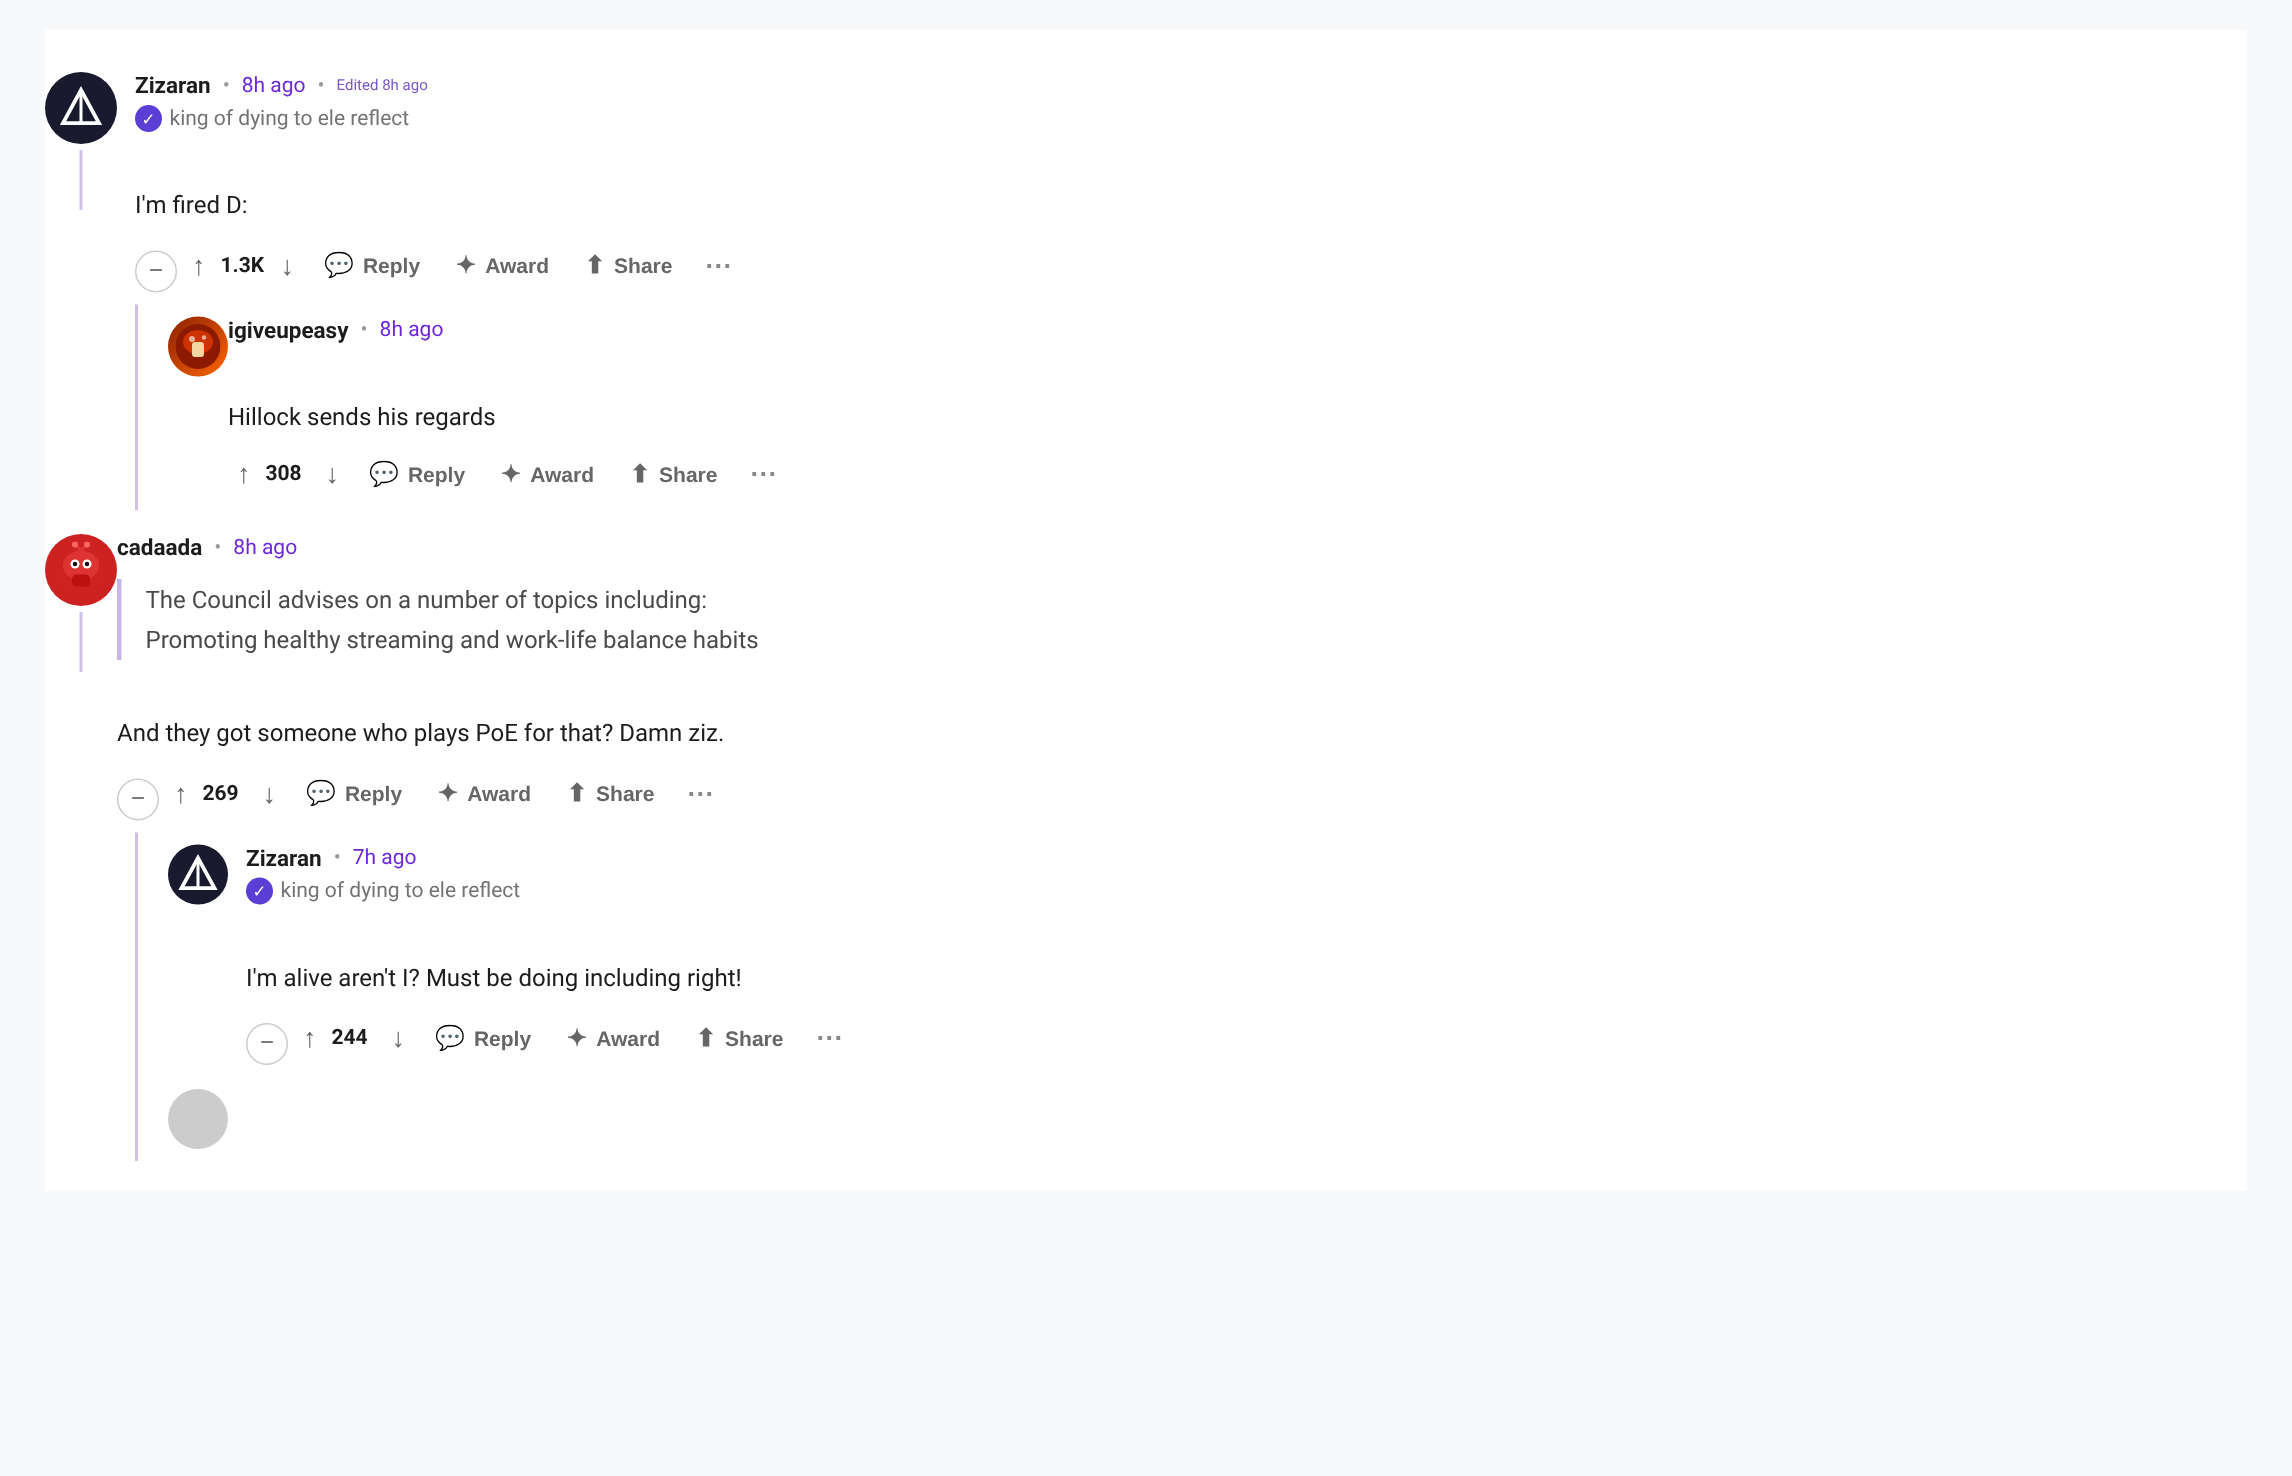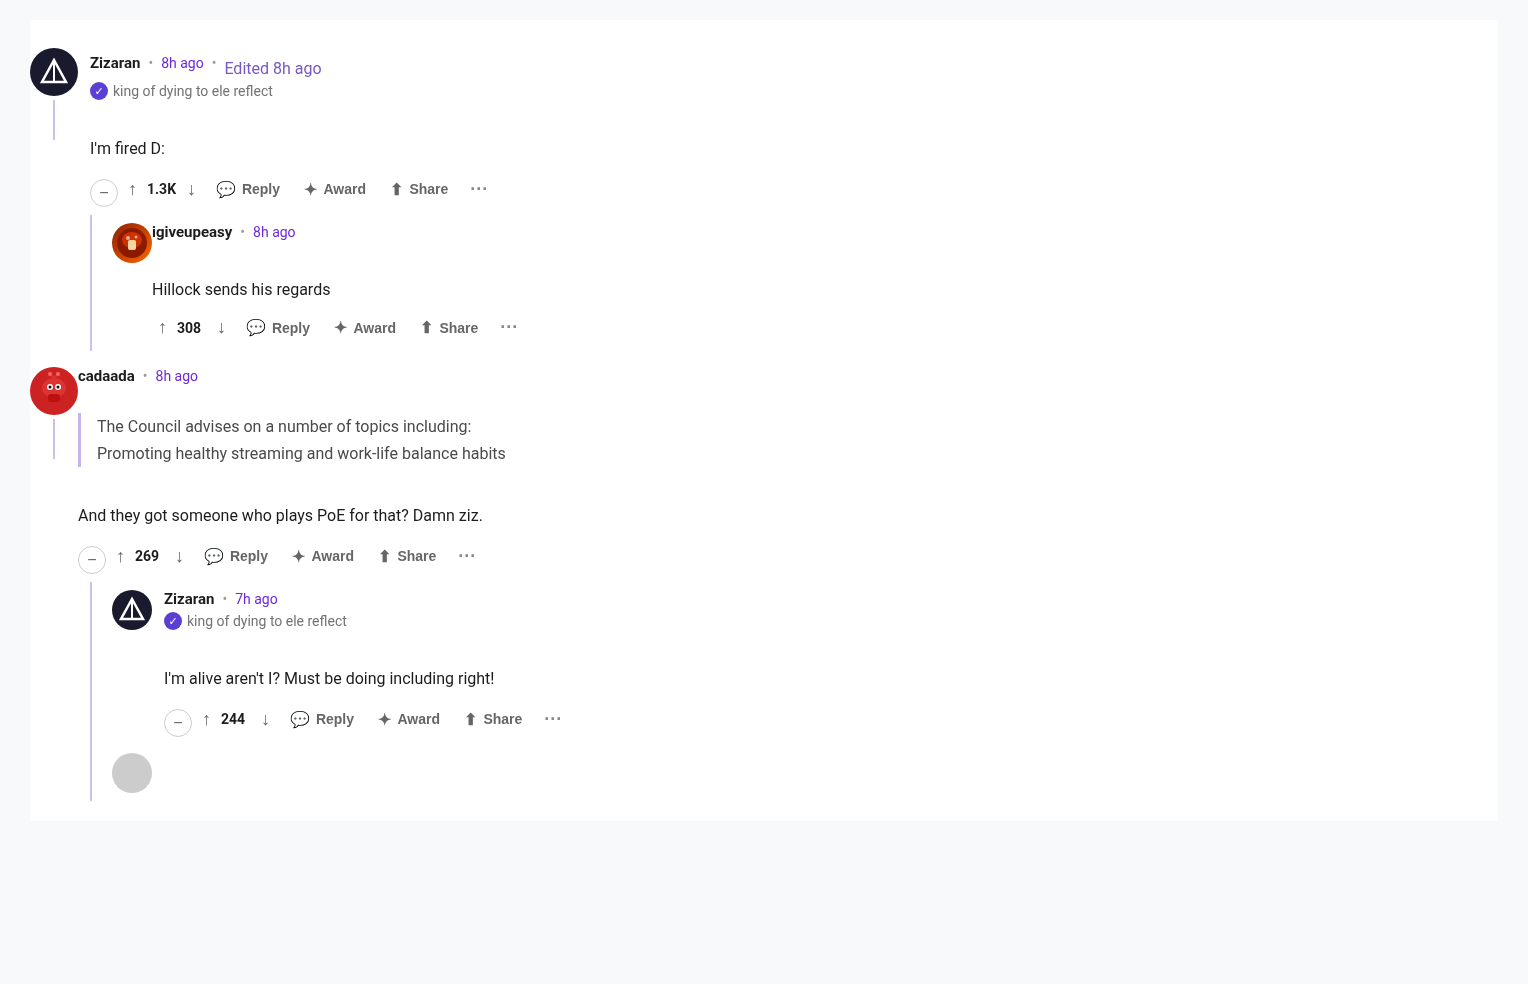--- a/index.html
+++ b/index.html
@@ -54,22 +54,21 @@
       font-size: 14px;
     }
 
     .timestamp {
       color: #6d28d9;
       font-size: 14px;
     }
 
     .edited-label {
       color: #7a57c0;
-      font-size: 16px;
-      margin-top: 11px;
+      font-size: 10px;
     }
 
     .user-flair {
       display: flex;
       align-items: center;
       gap: 5px;
       margin-bottom: 8px;
     }
 
     .flair-check {
@@ -313,21 +312,21 @@
         </svg>
       </div>
       <div style="width:2px;background:#d0c0e8;flex:1;min-height:40px;margin-top:4px;"></div>
     </div>
     <div class="comment-body">
       <div class="comment-header">
         <span class="username">cadaada</span>
         <span class="dot-separator">•</span>
         <span class="timestamp">8h ago</span>
       </div>
-      <div style="border-left:3px solid #c8b4e8;padding-left:16px;margin:28px 0;color:#4a4a4a;font-size:16px;line-height:1.7;">
+      <div style="border-left:3px solid #c8b4e8;padding-left:16px;margin:12px 0;color:#4a4a4a;font-size:16px;line-height:1.7;">
         <div>The Council advises on a number of topics including:</div>
         <div>Promoting healthy streaming and work-life balance habits</div>
       </div>
       <div class="comment-text">And they got someone who plays PoE for that? Damn ziz.</div>
       <div class="action-bar">
         <button class="collapse-btn">
           <span>−</span>
         </button>
         <div class="vote-group">
           <button class="vote-btn">

